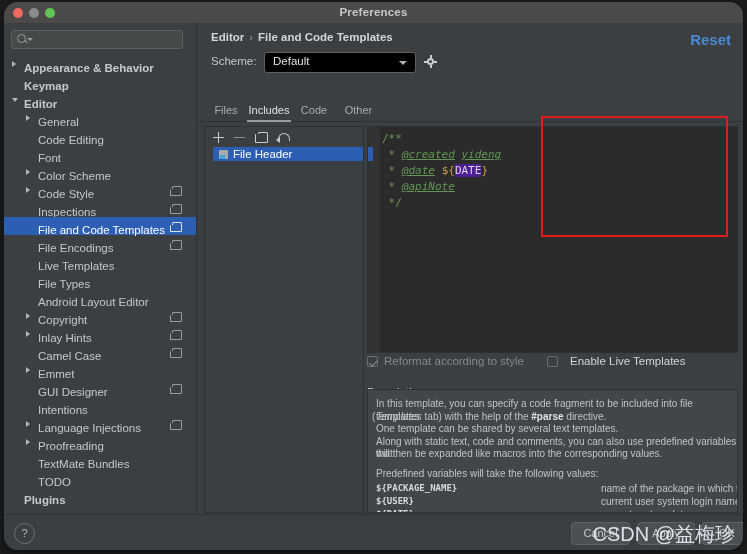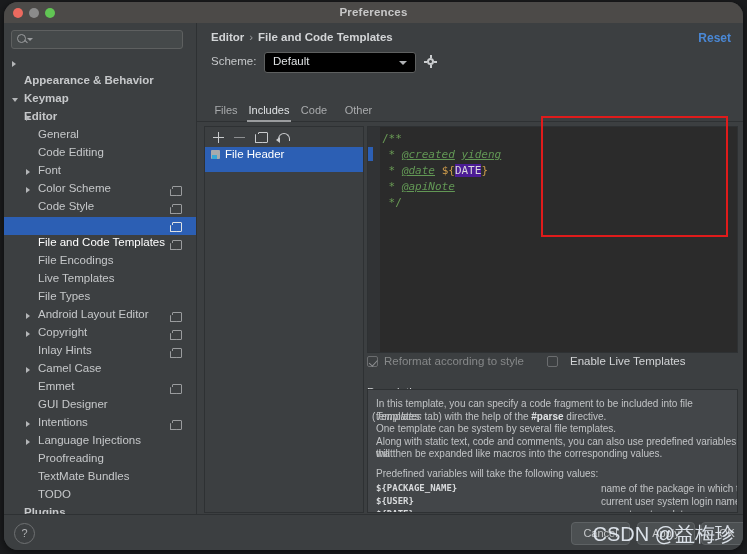--- a/index.html
+++ b/index.html
@@ -60,21 +60,21 @@
     position:absolute;top:6px;width:0;height:0;
   }
   .ti .arw.right{
     border-top:3.5px solid transparent;border-bottom:3.5px solid transparent;
     border-left:4.5px solid #b4b6b8;
   }
   .ti .arw.down{
     border-left:3.5px solid transparent;border-right:3.5px solid transparent;
     border-top:4.5px solid #b4b6b8;top:7px;
   }
-  .ti .lbl{position:absolute;top:16px;text-align:right;}
+  .ti .lbl{position:absolute;top:4px;text-align:right;}
   .ti.bold .lbl{font-weight:bold;}
   .ti .copyico{
     position:absolute;right:14px;top:5px;width:8px;height:8px;
     border:1px solid #9a9c9e;border-radius:1px;
   }
   .ti .copyico:before{
     content:"";position:absolute;left:-3px;top:2px;width:6px;height:6px;
     border:1px solid #9a9c9e;border-right:none;border-top:none;border-radius:1px;
     background:#3c3f41;
   }
@@ -90,21 +90,21 @@
   
   #right{
     position:absolute;left:193px;top:21px;width:546px;height:491px;
     background:#3c3f41;
   }
   #breadcrumb{
     position:absolute;left:14px;top:8px;font-size:11.5px;font-weight:bold;color:#d3d5d7;
   }
   #breadcrumb .sep{color:#9a9c9e;font-weight:normal;margin:0 5px;}
   #reset{
-    position:absolute;right:12px;top:8px;font-size:12px;font-weight:bold;color:#4a88d6;
+    position:absolute;right:12px;top:8px;font-size:15px;font-weight:bold;color:#4a88d6;
     cursor:pointer;
   }
   #schemerow{position:absolute;left:14px;top:29px;width:400px;height:20px;}
   #schemerow .lab{position:absolute;left:0;top:3px;font-size:11.5px;color:#c6c8ca;}
   #combo{
     position:absolute;left:53px;top:0;width:150px;height:19px;
     background:#000000;border:1px solid #5e6060;border-radius:3px;
   }
   #combo .val{position:absolute;left:8px;top:2px;font-size:11.5px;color:#dfe2e4;}
   #combo .cv{
@@ -156,22 +156,23 @@
     position:absolute;left:2px;top:2px;width:10px;height:7px;
     border:1.5px solid #c9cbcd;border-bottom:none;border-radius:6px 6px 0 0;
   }
   .undo .hd{
     position:absolute;left:0px;top:6px;width:0;height:0;
     border-top:3.5px solid transparent;border-bottom:3.5px solid transparent;
     border-right:4.5px solid #c9cbcd;
   }
   #listitems{position:absolute;left:0;top:20px;width:158px;}
   .li{
-    position:relative;height:25px;line-height:15px;font-size:11.5px;color:#c6c8ca;
+    position:relative;height:14px;line-height:15px;font-size:11.5px;color:#c6c8ca;
     white-space:nowrap;
+    margin-left:8px;
   }
   .li.sel{background:#2c5fb4;color:#ffffff;}
   .li .fico{
     position:absolute;left:6px;top:3px;width:9px;height:9px;
     background:#a8aaac;border-radius:1px;
   }
   .li .fico:after{
     content:"";position:absolute;left:1px;bottom:0;width:5px;height:4px;background:#3aa7d4;
   }
   .li .lbl{position:absolute;left:20px;top:0;}
@@ -443,21 +444,21 @@
       <div class="cbx checked" style="left:0"></div>
       <div class="cbl dim" style="left:17px">Reformat according to style</div>
       <div class="cbx" style="left:180px"></div>
       <div class="cbl norm" style="left:203px">Enable Live Templates</div>
     </div>
 
     <div id="desclabel">Description:</div>
     <div id="descbox">
       <div class="p" style="top:8px">In this template, you can specify a code fragment to be included into file templates</div>
       <div class="p" style="top:20.6px"><i>Templates</i>&nbsp;tab) with the help of the <b>#parse</b> directive.<span style="position:absolute;left:-4px;top:0">(</span></div>
-      <div class="p" style="top:33.2px">One template can be system by several file templates.</div>
+      <div class="p" style="top:33.2px">One template can be shared by several text templates.</div>
       <div class="p" style="top:45.8px">Along with static text, code and comments, you can also use predefined variables that</div>
       <div class="p" style="top:58.4px">will then be expanded like macros into the corresponding values.</div>
       <div class="vrow" style="top:78px">Predefined variables will take the following values:</div>
       <div class="vrow" style="top:93px;width:350px">
         <span class="vname">${PACKAGE_NAME}</span>
         <span class="vdesc">name of the package in which the new file is created</span>
       </div>
       <div class="vrow" style="top:106px;width:350px">
         <span class="vname">${USER}</span>
         <span class="vdesc">current user system login name</span>

